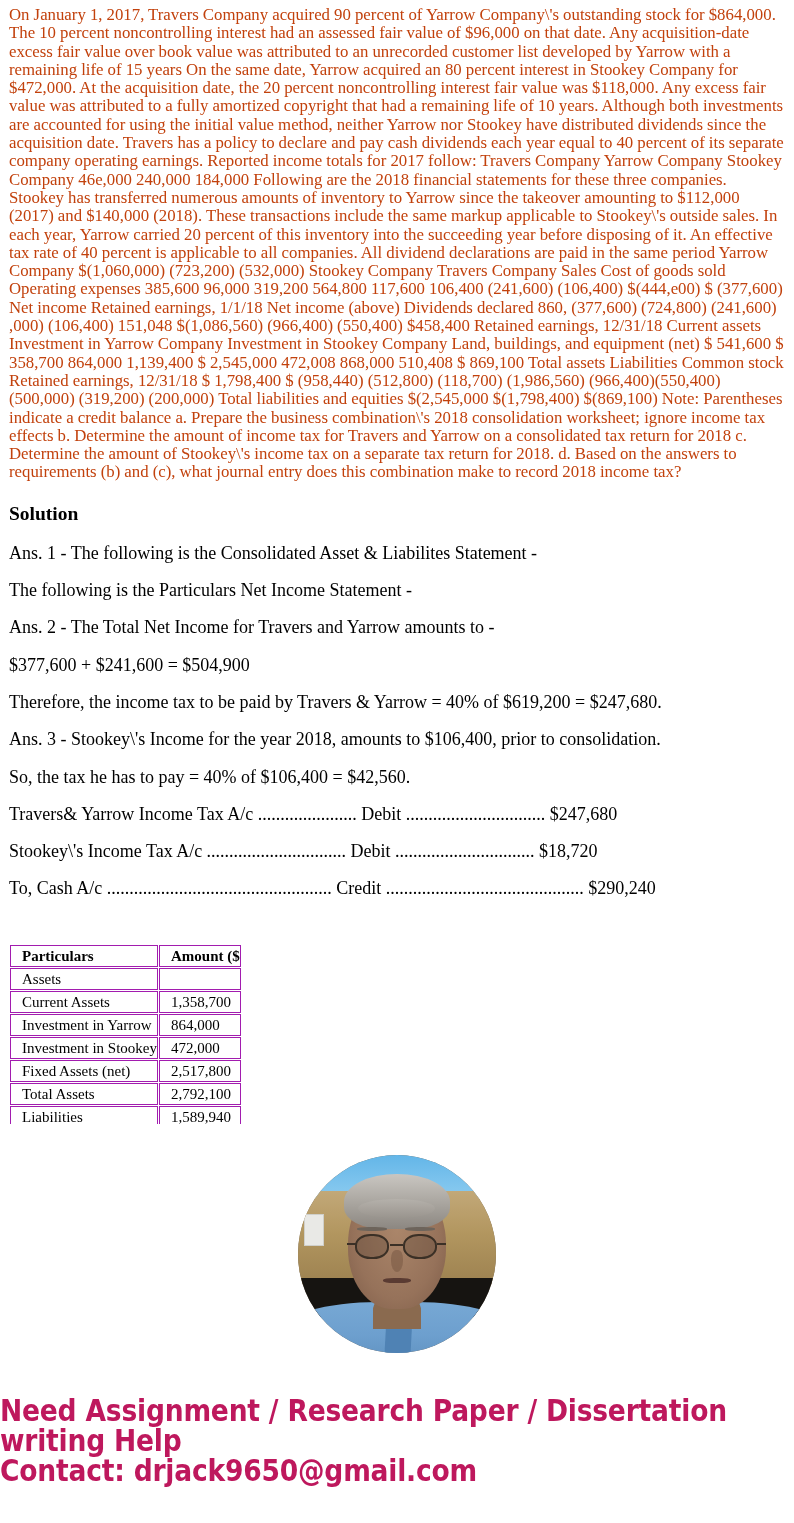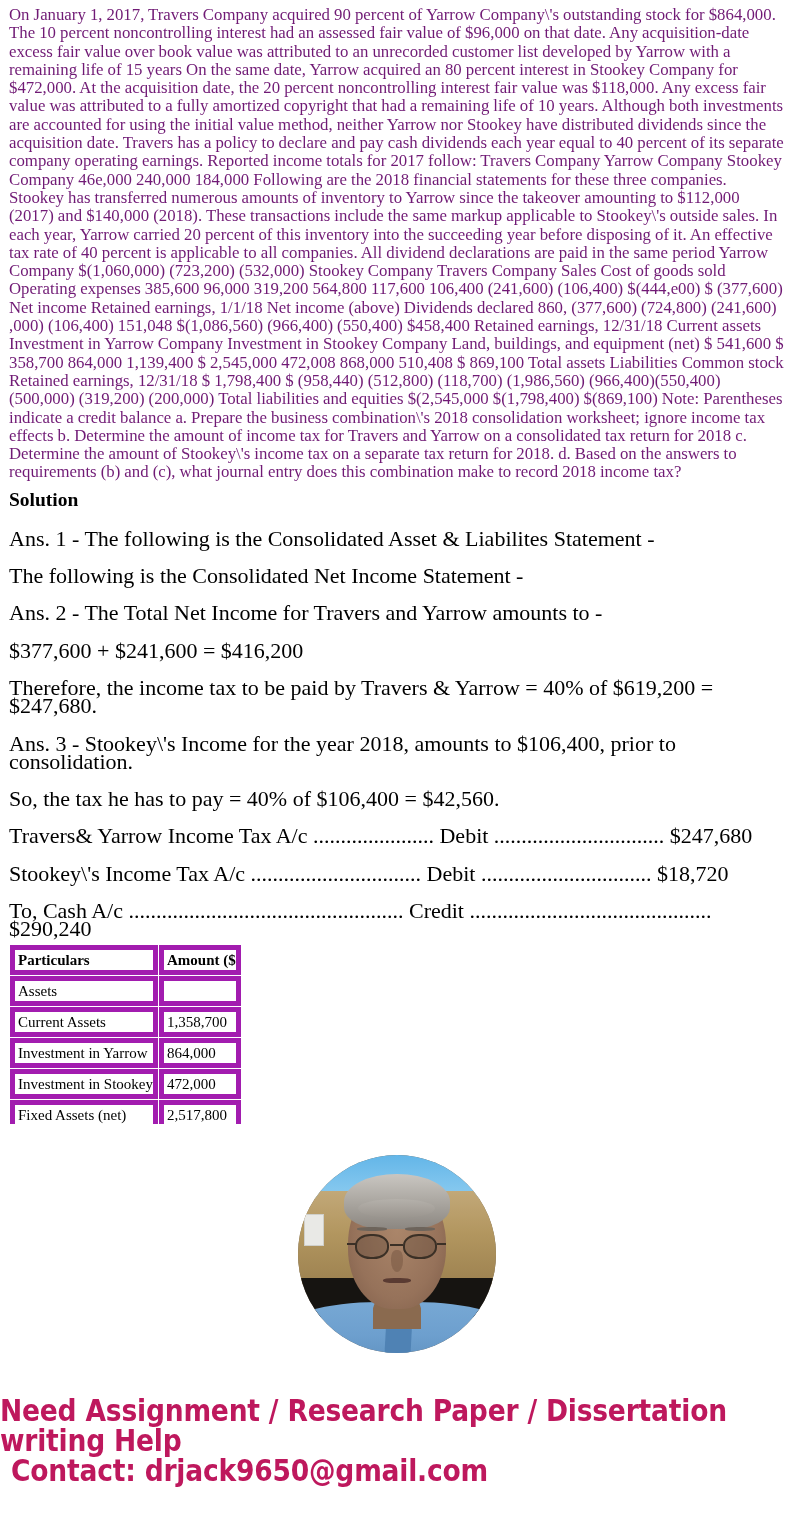--- a/index.html
+++ b/index.html
@@ -26,37 +26,37 @@
     padding: 0 9px;
     box-sizing: border-box;
   }
   .question {
     font-family: "Liberation Serif", "DejaVu Serif", serif;
     font-size: 16.8px;
     line-height: 18.3px;
     text-align: left;
     margin: 0;
     padding-top: 6px;
-    color: #701a75;
+    color: #c2410c;
     word-spacing: -0.1px;
   }
 
   
   .solution-heading {
     font-family: "Liberation Serif", "DejaVu Serif", serif;
     font-size: 19.5px;
     font-weight: bold;
-    margin: 7px 0 0 0;
+    margin: 21px 0 0 0;
     padding: 0;
     line-height: 22px;
   }
 
   .sol-p {
     font-family: "Liberation Serif", "DejaVu Serif", serif;
-    font-size: 22px;
+    font-size: 18px;
     line-height: 18.3px;
     margin: 0;
     padding-top: 19px;
   }
 
   
   .tbl-clip {
     position: absolute;
     left: 9px;
     top: 944px;
@@ -66,22 +66,22 @@
   }
   table.fin {
     border-collapse: separate;
     border-spacing: 1px;
     width: 232px;
     table-layout: fixed;
     font-family: "Liberation Serif", "DejaVu Serif", serif;
     font-size: 15px;
   }
   table.fin td {
-    border: 5px solid #a21caf;
-    padding: 1px 3px;
+    border: 1px solid #a21caf;
+    padding: 1px 11px;
     height: 18px;
     line-height: 18px;
     vertical-align: middle;
     background: #ffffff;
     white-space: nowrap;
     overflow: hidden;
   }
   table.fin col.c1 { width: 148px; }
   table.fin col.c2 { width: 82px; }
   table.fin td.hdr { font-weight: bold; }
@@ -262,37 +262,37 @@
     text-align: left;
     font-family: "DejaVu Sans Condensed", "Liberation Sans Narrow", "Liberation Sans", sans-serif;
     font-weight: bold;
     font-size: 29.5px;
     line-height: 30px;
     letter-spacing: -0.2px;
     color: #be185d;
   }
   .promo .l1 { display: block; }
   .promo .l2 { display: block; }
-  .promo .l3 { display: block; margin-left: 11px; }
+  .promo .l3 { display: block; }
 </style>
 </head>
 <body>
 
 <div class="page">
 
   <div class="qa-wrap">
 
     <p class="question">On January 1, 2017, Travers Company acquired 90 percent of Yarrow Company\'s outstanding stock for $864,000. The 10 percent noncontrolling interest had an assessed fair value of $96,000 on that date. Any acquisition-date excess fair value over book value was attributed to an unrecorded customer list developed by Yarrow with a remaining life of 15 years On the same date, Yarrow acquired an 80 percent interest in Stookey Company for $472,000. At the acquisition date, the 20 percent noncontrolling interest fair value was $118,000. Any excess fair value was attributed to a fully amortized copyright that had a remaining life of 10 years. Although both investments are accounted for using the initial value method, neither Yarrow nor Stookey have distributed dividends since the acquisition date. Travers has a policy to declare and pay cash dividends each year equal to 40 percent of its separate company operating earnings. Reported income totals for 2017 follow: Travers Company Yarrow Company Stookey Company 46e,000 240,000 184,000 Following are the 2018 financial statements for these three companies. Stookey has transferred numerous amounts of inventory to Yarrow since the takeover amounting to $112,000 (2017) and $140,000 (2018). These transactions include the same markup applicable to Stookey\'s outside sales. In each year, Yarrow carried 20 percent of this inventory into the succeeding year before disposing of it. An effective tax rate of 40 percent is applicable to all companies. All dividend declarations are paid in the same period Yarrow Company $(1,060,000) (723,200) (532,000) Stookey Company Travers Company Sales Cost of goods sold Operating expenses 385,600 96,000 319,200 564,800 117,600 106,400 (241,600) (106,400) $(444,e00) $ (377,600) Net income Retained earnings, 1/1/18 Net income (above) Dividends declared 860, (377,600) (724,800) (241,600) ,000) (106,400) 151,048 $(1,086,560) (966,400) (550,400) $458,400 Retained earnings, 12/31/18 Current assets Investment in Yarrow Company Investment in Stookey Company Land, buildings, and equipment (net) $ 541,600 $ 358,700 864,000 1,139,400 $ 2,545,000 472,008 868,000 510,408 $ 869,100 Total assets Liabilities Common stock Retained earnings, 12/31/18 $ 1,798,400 $ (958,440) (512,800) (118,700) (1,986,560) (966,400)(550,400) (500,000) (319,200) (200,000) Total liabilities and equities $(2,545,000 $(1,798,400) $(869,100) Note: Parentheses indicate a credit balance a. Prepare the business combination\'s 2018 consolidation worksheet; ignore income tax effects b. Determine the amount of income tax for Travers and Yarrow on a consolidated tax return for 2018 c. Determine the amount of Stookey\'s income tax on a separate tax return for 2018. d. Based on the answers to requirements (b) and (c), what journal entry does this combination make to record 2018 income tax?</p>
 
     <h2 class="solution-heading">Solution</h2>
 
     <p class="sol-p">Ans. 1 - The following is the Consolidated Asset &amp; Liabilites Statement -</p>
-    <p class="sol-p">The following is the Consolidated Net Income Statement -</p>
+    <p class="sol-p">The following is the Particulars Net Income Statement -</p>
     <p class="sol-p">Ans. 2 - The Total Net Income for Travers and Yarrow amounts to -</p>
-    <p class="sol-p">$377,600 + $241,600 = $416,200</p>
+    <p class="sol-p">$377,600 + $241,600 = $504,900</p>
     <p class="sol-p">Therefore, the income tax to be paid by Travers &amp; Yarrow = 40% of $619,200 = $247,680.</p>
     <p class="sol-p">Ans. 3 - Stookey\'s Income for the year 2018, amounts to $106,400, prior to consolidation.</p>
     <p class="sol-p">So, the tax he has to pay = 40% of $106,400 = $42,560.</p>
     <p class="sol-p">Travers&amp; Yarrow Income Tax A/c ...................... Debit ............................... $247,680</p>
     <p class="sol-p">Stookey\'s Income Tax A/c ............................... Debit ............................... $18,720</p>
     <p class="sol-p">To, Cash A/c .................................................. Credit ............................................ $290,240</p>
   </div>
 
   <div class="tbl-clip">
     <table class="fin">

